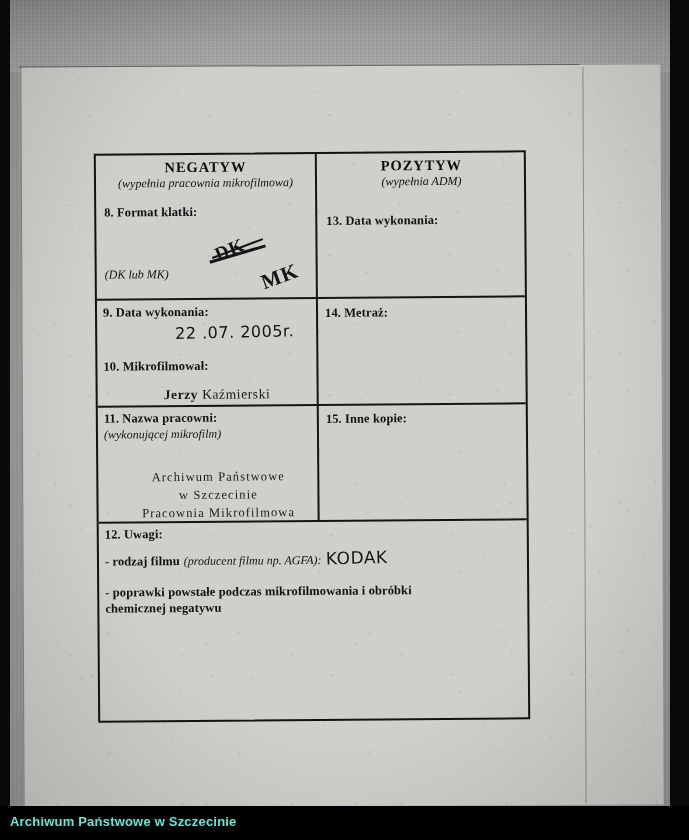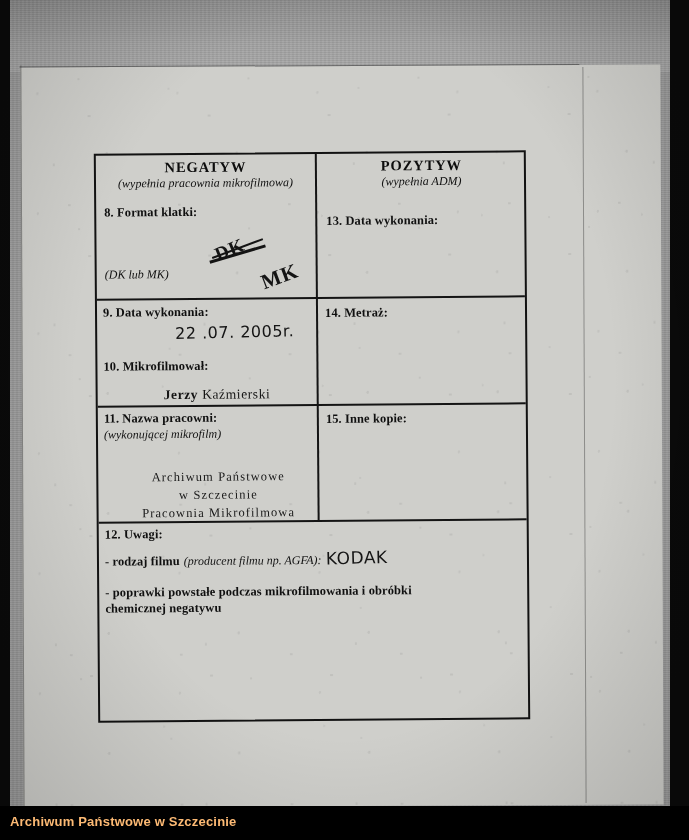--- a/index.html
+++ b/index.html
@@ -206,21 +206,21 @@
     left:0; bottom:0;
     width:689px; height:34px;
     background:#000;
   }
   .footer-label{
     position:absolute;
     left:10px; top:8px;
     font-family:"Liberation Sans", sans-serif;
     font-weight:bold;
     font-size:13px;
-    color:#fdba74;
+    color:#5eead4;
     letter-spacing:.2px;
   }
 
   .vignette{
     position:absolute; inset:0; pointer-events:none;
     background: radial-gradient(ellipse at 50% 45%, rgba(0,0,0,0) 55%, rgba(0,0,0,.16) 100%);
   }
 </style>
 </head>
 <body>

